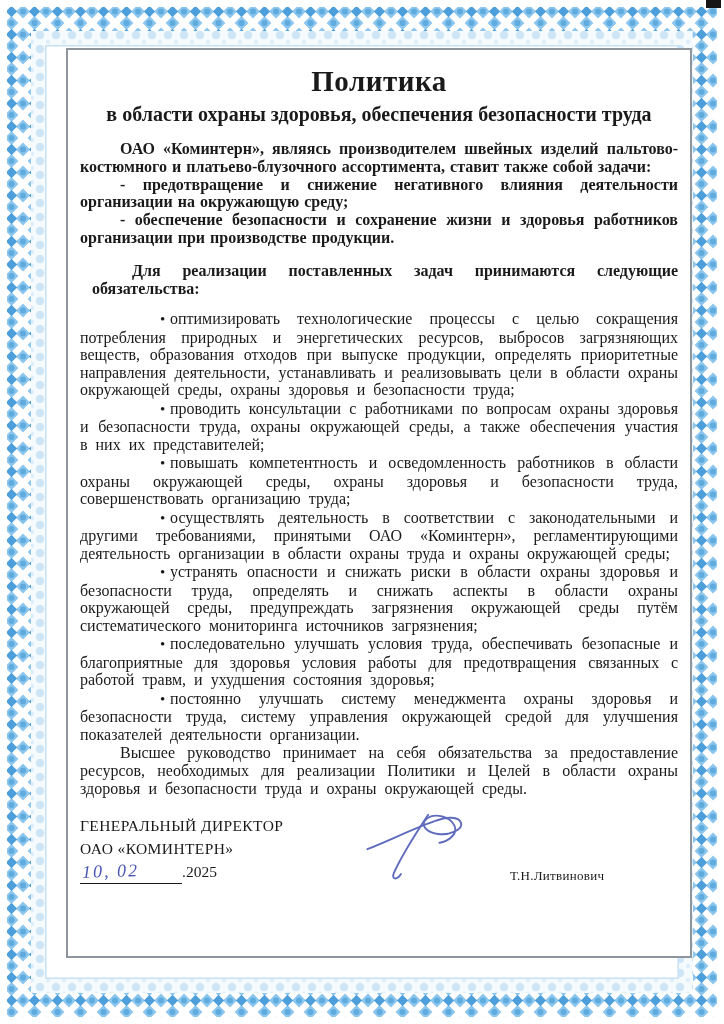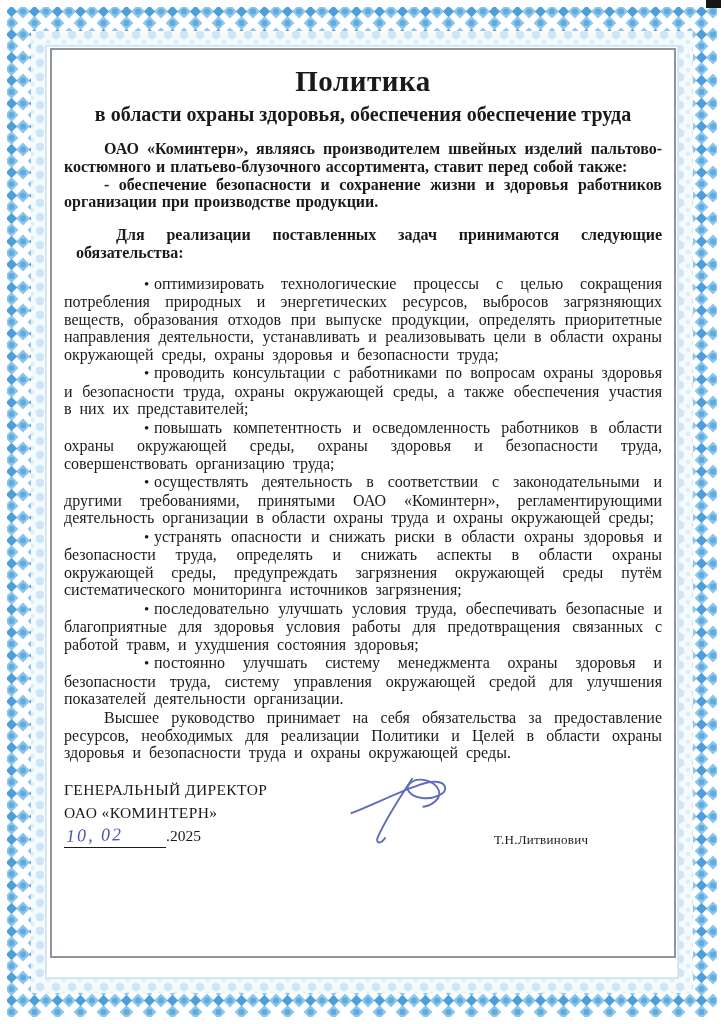--- a/index.html
+++ b/index.html
@@ -1,20 +1,20 @@
 <!DOCTYPE html>
 <html lang="ru"><head>
 <meta charset="utf-8">
 <style>
   html,body{margin:0;padding:0;background:#ffffff;}
   .page{position:relative;width:724px;height:1024px;background:#ffffff;overflow:hidden;
         font-family:"Liberation Serif", serif;color:#1a1a1a;}
   .border-svg{position:absolute;left:0;top:0;}
   .corner-mark{position:absolute;top:0;right:3px;width:15px;height:8px;background:#161616;}
-  .content{position:absolute;left:50px;top:48px;width:626px;height:910px;box-sizing:border-box;
+  .content{position:absolute;left:66px;top:48px;width:626px;height:910px;box-sizing:border-box;
            border:2px solid #8e959d;padding:6px 12px 8px;overflow:hidden;background:#ffffff;}
   .title{text-align:center;font-weight:bold;font-size:29px;line-height:34px;letter-spacing:.5px;margin-top:8px;}
   .subtitle{text-align:center;font-weight:bold;font-size:20px;line-height:26px;margin-top:3px;}
   p{margin:0;font-size:16px;line-height:17.8px;text-align:justify;text-indent:40px;}
   .bold{font-weight:bold;word-spacing:1px;}
   .lead{margin-top:13px;}
   .heading{margin-top:15px;margin-left:12px;}
   ul.blist{list-style:none;margin:13px 0 0;padding:0;}
   .blist li{font-size:16px;line-height:17.5px;text-align:justify;text-indent:40px;
             word-spacing:4px;margin-bottom:1px;}
@@ -60,24 +60,25 @@
     <path fill-rule="evenodd" fill="url(#wv)" d="M31 31 H693 V993 H31 Z M45 45 H679 V979 H45 Z"></path>
     <rect x="45.8" y="45.8" width="632.4" height="932.4" fill="none" stroke="#c9e2f4" stroke-width="1.6"></rect>
   </svg>
 
   <div class="corner-mark"></div>
 
   <div class="content">
 
     <div class="title">Политика</div>
     <div class="subtitle">
-      <div>в области охраны здоровья, обеспечения обеспечение труда</div>
+      <div>в области охраны здоровья, обеспечения безопасности труда</div>
     </div>
 
-    <p class="lead bold">ОАО «Коминтерн», являясь производителем швейных изделий пальтово-костюмного и платьево-блузочного ассортимента,  ставит перед собой также:</p>
+    <p class="lead bold">ОАО «Коминтерн», являясь производителем швейных изделий пальтово-костюмного и платьево-блузочного ассортимента,  ставит также собой задачи:</p>
+    <p class="bold">-  предотвращение и снижение негативного влияния деятельности организации на окружающую среду;</p>
     <p class="bold">- обеспечение безопасности и сохранение жизни и здоровья работников организации при производстве продукции.</p>
 
     <p class="heading bold">Для реализации поставленных задач принимаются следующие обязательства:</p>
 
     <ul class="blist">
       <li>
         <span class="blt">•</span><span>оптимизировать технологические процессы с целью сокращения потребления природных и энергетических ресурсов, выбросов загрязняющих веществ, образования отходов при выпуске продукции, определять приоритетные направления деятельности, устанавливать и реализовывать цели в области охраны окружающей среды, охраны здоровья и безопасности труда;</span>
       </li>
       <li>
         <span class="blt">•</span><span>проводить консультации с работниками по вопросам охраны здоровья и безопасности труда, охраны окружающей среды, а также обеспечения участия в них их представителей;</span>

